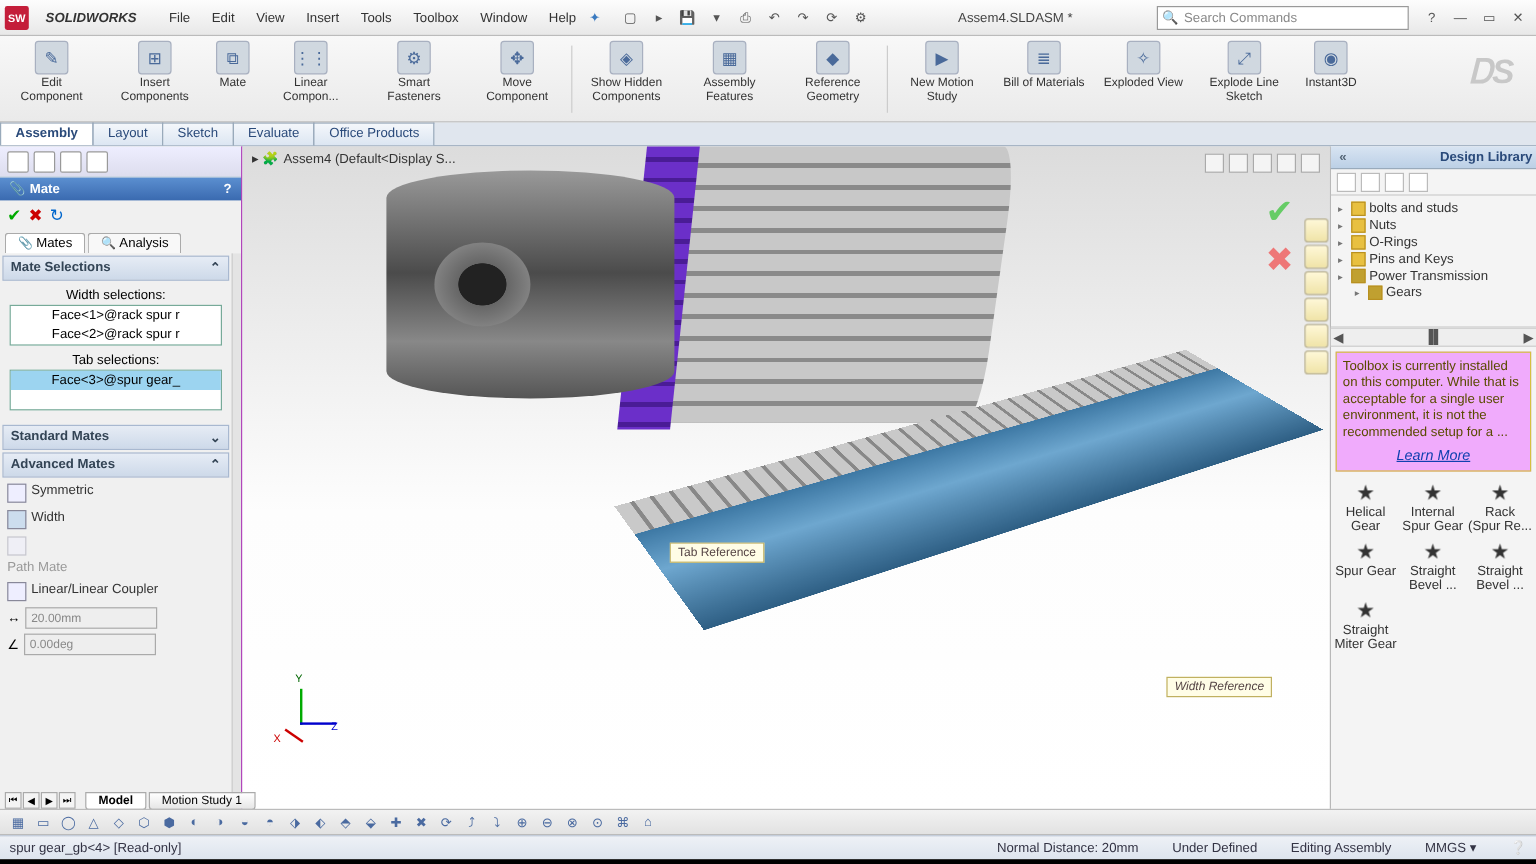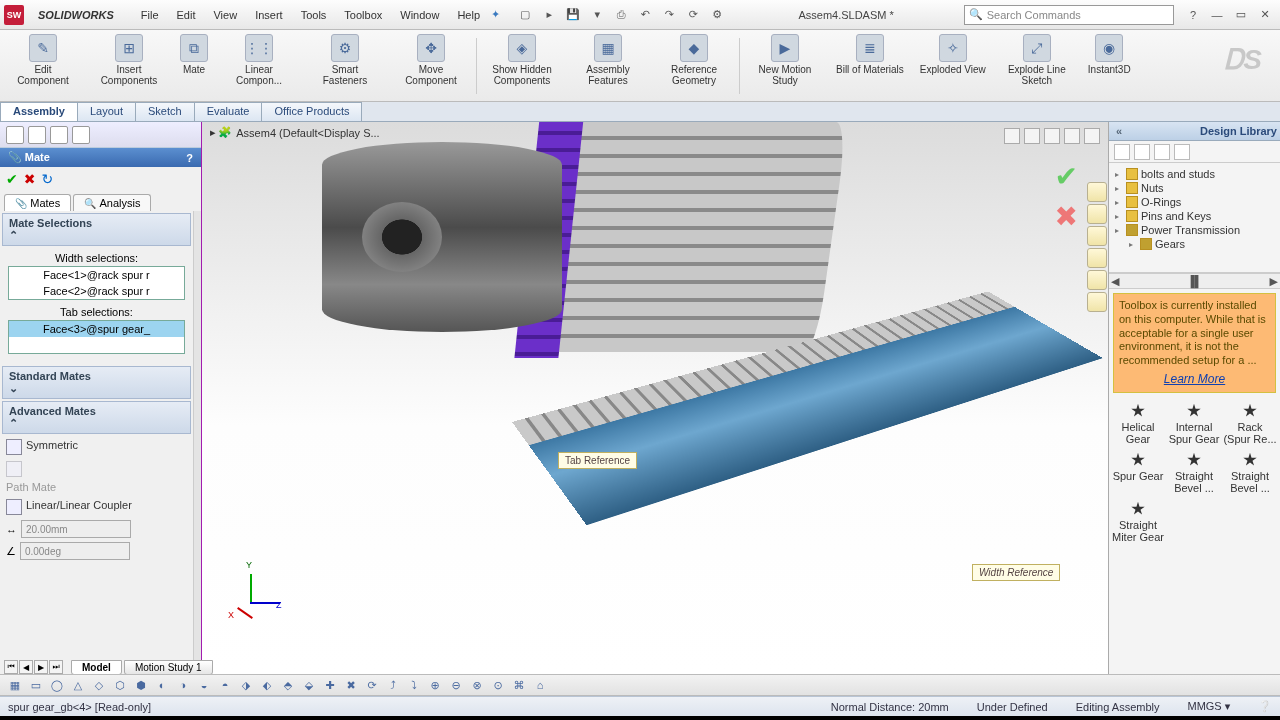--- a/index.html
+++ b/index.html
@@ -37,21 +37,21 @@
 .pm-panel { width:202px; background:#f0f0f0; border-right:1px solid #a21caf; display:flex; flex-direction:column; overflow:hidden;}
 .pm-icons { height:26px; background:linear-gradient(#eef,#dde); border-bottom:1px solid #bcd; display:flex; align-items:center; gap:4px; padding:0 6px;}
 .pm-icons div{width:18px;height:18px;border:1px solid #999;background:#fff;border-radius:2px;}
 .pm-title { background:linear-gradient(#5b8fd0,#3a6ab0); color:#fff; font-weight:bold; padding:3px 8px; display:flex; justify-content:space-between; align-items:center;}
 .pm-confirm { padding:4px 6px; display:flex; gap:6px;}
 .pm-confirm span{font-size:14px;}
 .ok{color:#0a0;} .cancel{color:#c00;} .undo{color:#06c;}
 .sub-tabs { display:flex; padding:3px 4px 0; gap:2px;}
 .sub-tab{ padding:2px 10px; border:1px solid #aaa; border-bottom:none; background:#f8f8f8; border-radius:3px 3px 0 0; font-size:10px;}
 .sub-tab.active{background:#fff;}
-.section-hdr { background:linear-gradient(#e6ecf5,#cdd9e9); border:1px solid #a8b8d0; padding:3px 6px; font-weight:bold; color:#345; display:flex; justify-content:space-between; margin:2px;flex-direction:column;}
+.section-hdr { background:linear-gradient(#e6ecf5,#cdd9e9); border:1px solid #a8b8d0; padding:3px 6px; font-weight:bold; color:#345; display:flex; justify-content:space-between; margin:2px;}
 .section-body { padding:4px 8px; font-size:10px;text-align:center;}
 .sel-list { border:1px solid #7a9; background:#fff; margin:2px 0 6px; font-size:10px;}
 .sel-list div{padding:2px 4px;}
 .sel-list .sel{background:#9cd4f0;}
 .mate-row { display:flex; gap:4px; padding:3px 6px; color:#333;}
 .mate-row .mic{width:16px;height:16px;border:1px solid #889;background:#eef;display:inline-block;}
 .mate-row.dis{color:#999;flex-direction:column;}
 .spin { display:flex; align-items:center; gap:4px; padding:2px 6px;}
 .spin input{width:110px;height:18px;border:1px solid #aaa;background:#eee;padding:0 4px;font-size:10px;color:#888;}
 .inner-scroll{width:8px;background:#e4e4e4;border-left:1px solid #ccc;}
@@ -91,21 +91,21 @@
 .tp-title{background:linear-gradient(#d8e4f2,#bcd0e6);text-align:center;font-weight:bold;color:#2a4a7a;padding:3px;border-bottom:1px solid #9ab;display:flex;align-items:center;}
 .tp-title span:first-child{margin-right:auto;margin-left:4px;color:#567;}
 .tp-tools{height:22px;display:flex;gap:4px;padding:3px 5px;border-bottom:1px solid #ccc;}
 .tp-tools div{width:16px;height:16px;border:1px solid #bbb;background:#fff;}
 .tree{padding:4px 2px 4px 6px;font-size:11px;color:#333;overflow:auto; flex:0 0 110px; border-bottom:1px solid #ccc;}
 .tree-row{display:flex;align-items:center;gap:3px;padding:1px 0;white-space:nowrap;}
 .tree-row::before{content:"▸";color:#777;font-size:8px;width:8px;display:inline-block;}
 .tree-icon{width:12px;height:12px;background:#e8c040;border:1px solid #b89020;display:inline-block;}
 .tree-icon.g{background:#c0a030;}
 .hscroll{height:16px;background:#eee;border-top:1px solid #ccc;border-bottom:1px solid #ccc;display:flex;align-items:center;justify-content:space-between;padding:0 2px;font-size:8px;color:#555;}
-.tip-box{margin:4px;background:#fdba74;border:1px solid #d4c040;padding:5px;font-size:10px;color:#5a4a00;line-height:1.25;}
+.tip-box{margin:4px;background:#f0abfc;border:1px solid #d4c040;padding:5px;font-size:10px;color:#5a4a00;line-height:1.25;}
 .tip-box a{display:block;text-align:center;color:#1040b0;font-style:italic;text-decoration:underline;margin-top:4px;font-size:12px;}
 .gear-grid{display:flex;flex-wrap:wrap;padding:4px 2px;gap:2px;}
 .gcell{width:54px;text-align:center;font-size:10px;color:#333;padding:3px 0;}
 .gcell .gi{width:14px;height:14px;margin:0 auto 3px;background:#333;clip-path:polygon(50% 0,61% 35%,98% 35%,68% 57%,79% 91%,50% 70%,21% 91%,32% 57%,2% 35%,39% 35%);}
 
 
 .view-tabs{position:absolute;left:4px;bottom:44px;height:18px;display:flex;align-items:center;gap:2px;}
 .vtab{padding:1px 10px;border:1px solid #aaa;background:linear-gradient(#fff,#e6e6e6);font-size:10px;border-radius:0 0 3px 3px;}
 .vtab.active{background:#fff;font-weight:bold;}
 .nav-arrows{display:flex;gap:1px;margin-right:6px;}
@@ -269,20 +269,24 @@
             <span>Standard Mates</span>
             <span>⌄</span>
           </div>
       <div class="section-hdr">
             <span>Advanced Mates</span>
             <span>⌃</span>
           </div>
       <div class="mate-row">
             <span class="mic"></span>
             <span>Symmetric</span>
+          </div>
+      <div class="mate-row">
+            <span class="mic" style="background:#cde"></span>
+            <span>Width</span>
           </div>
       <div class="mate-row dis">
             <span class="mic" style="opacity:.4"></span>
             <span>Path Mate</span>
           </div>
       <div class="mate-row">
             <span class="mic"></span>
             <span>Linear/Linear Coupler</span>
           </div>
       <div class="spin">

